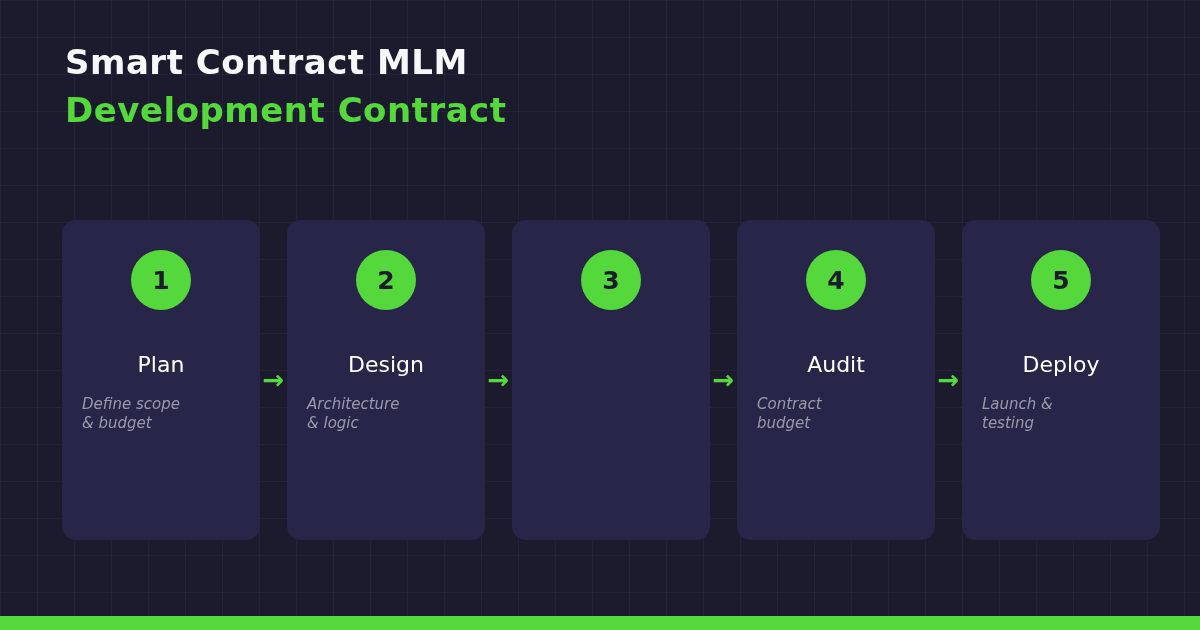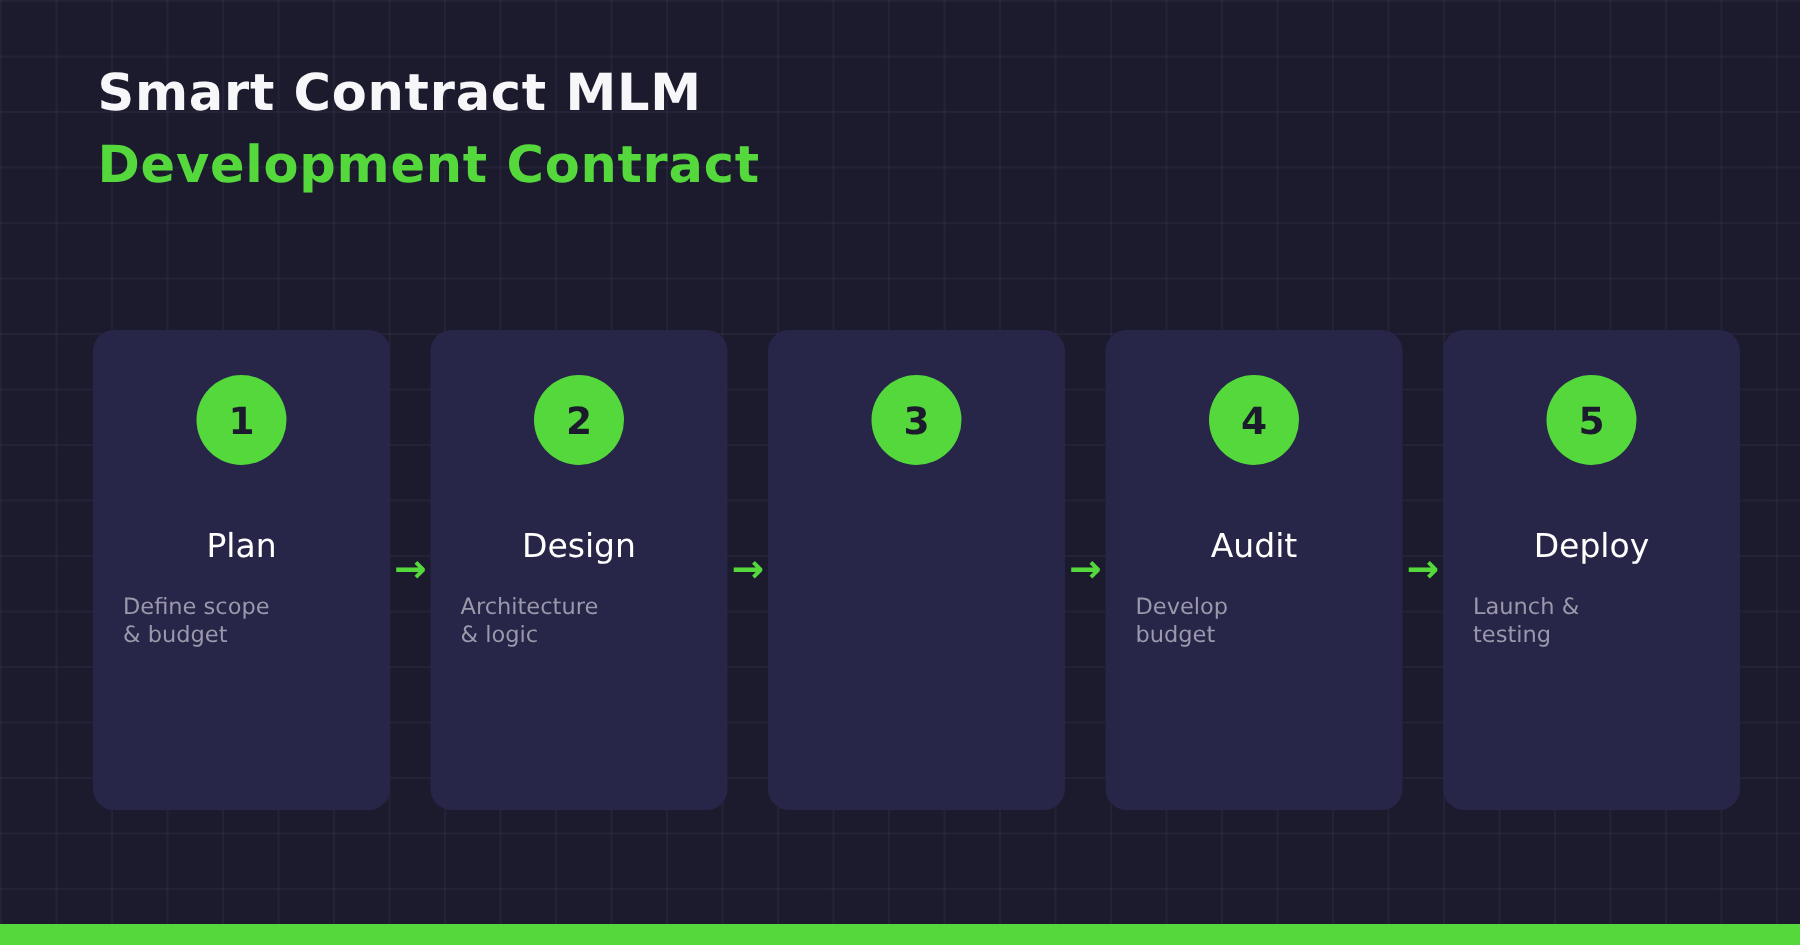--- a/index.html
+++ b/index.html
@@ -89,20 +89,21 @@
     font-size: 22px;
     font-weight: normal;
     text-align: center;
   }
   .step-subtitle {
     margin-top: 18px;
     color: #9a99ab;
     font-size: 15px;
     line-height: 19px;
     text-align: left;
+    font-style: italic;
   }
   .step-subtitle span {
     display: block;
   }
   .bottom-bar {
     position: absolute;
     left: 0;
     bottom: 0;
     width: 100%;
     height: 14px;
@@ -146,21 +147,21 @@
   <div class="step-card">
     <div class="num-circle">3</div>
   </div>
 
   <div class="step-arrow">→</div>
 
   <div class="step-card">
     <div class="num-circle">4</div>
     <div class="step-title">Audit</div>
     <div class="step-subtitle">
-      <span>Develop</span>
+      <span>Contract</span>
       <span>budget</span>
     </div>
   </div>
 
   <div class="step-arrow">→</div>
 
   <div class="step-card">
     <div class="num-circle">5</div>
     <div class="step-title">Deploy</div>
     <div class="step-subtitle">

